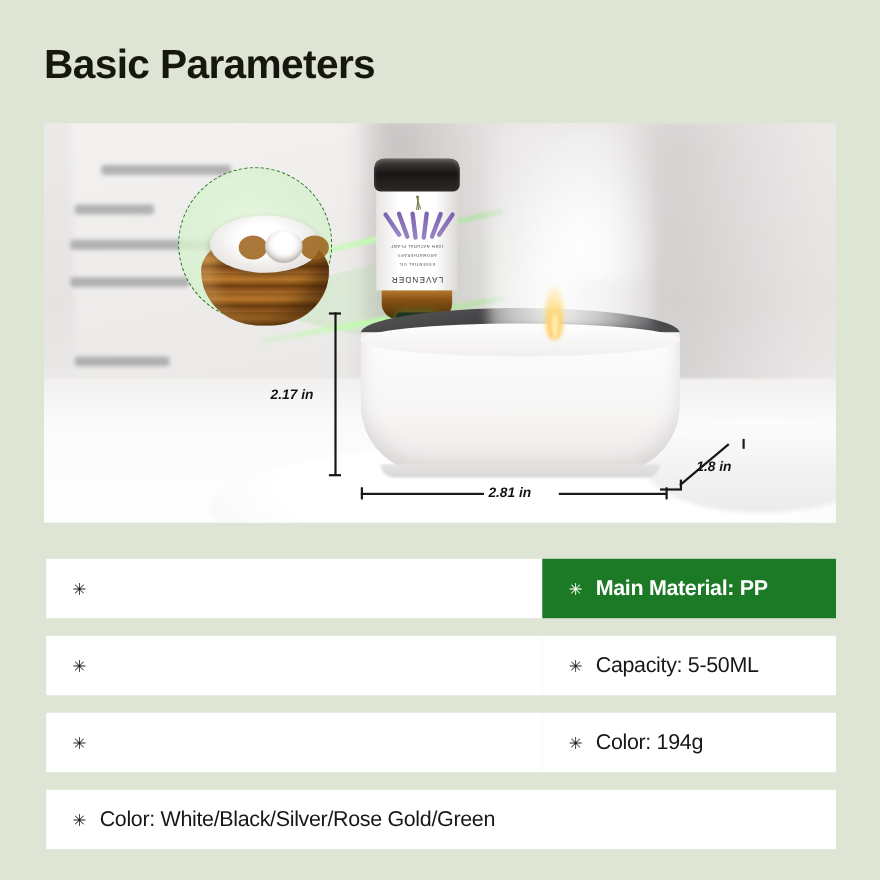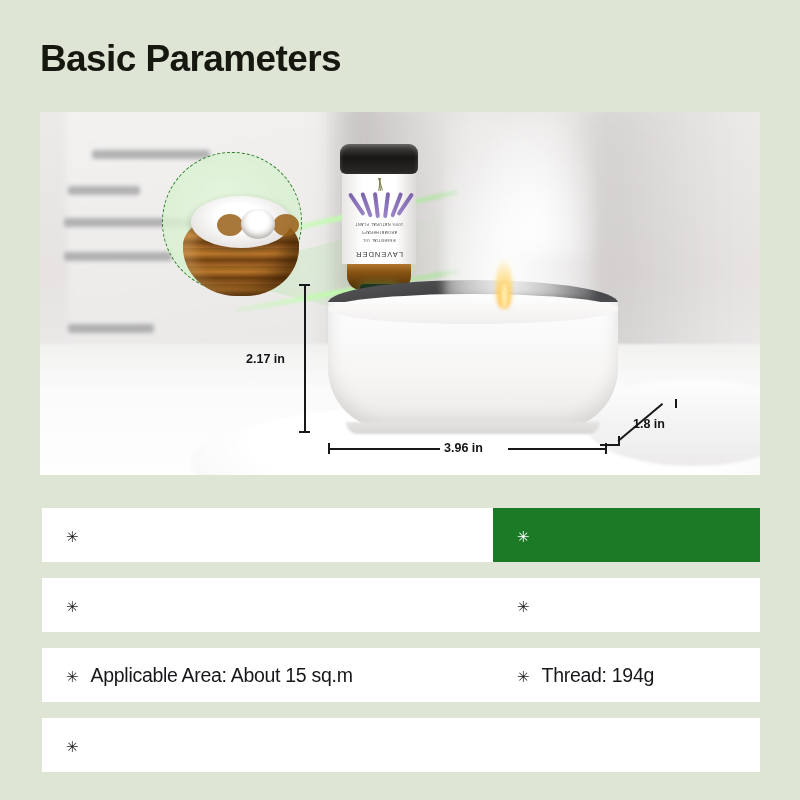--- a/index.html
+++ b/index.html
@@ -382,20 +382,21 @@
     width: 1.7px;
     height: 11px;
     background: #17181a;
   }
   .dim-label {
     position: absolute;
     font-size: 12.5px;
     font-weight: bold;
     color: #121316;
     white-space: nowrap;
+    font-style: italic;
   }
   .dim-diag {
     position: absolute;
     height: 1.6px;
     background: #17181a;
     transform-origin: 0 50%;
   }
 
   .callout-label {
     position: absolute;
@@ -521,56 +522,58 @@
 
   <div class="dim-line-v" style="left:264px; top:172px; height:148px;"></div>
   <div class="dim-tick-h" style="left:259px; top:172px;"></div>
   <div class="dim-tick-h" style="left:259px; top:319px;"></div>
   <div class="dim-label" style="left:206px; top:240px;">2.17 in</div>
 
   <div class="dim-line-h" style="left:288px; top:336px; width:112px;"></div>
   <div class="dim-line-h" style="left:468px; top:336px; width:98px;"></div>
   <div class="dim-tick-v" style="left:288px; top:331px;"></div>
   <div class="dim-tick-v" style="left:565px; top:331px;"></div>
-  <div class="dim-label" style="left:404px; top:329px;">3.96 in</div>
+  <div class="dim-label" style="left:404px; top:329px;">2.81 in</div>
 
   <div class="dim-diag" style="left:578px; top:328px; width:58px; transform: rotate(-40deg);"></div>
   <div class="dim-tick-v" style="left:635px; top:287px; height:9px;"></div>
   <div class="dim-tick-v" style="left:578px; top:324px; height:9px;"></div>
   <div class="dim-line-h" style="left:560px; top:332px; width:20px;"></div>
   <div class="dim-label" style="left:593px; top:305px;">1.8 in</div>
 
 </div>
 
 <div class="spec-row" style="top:508px;">
   <div class="spec-cell pad-l" style="width:451px;">
     <span class="spec-ast">✳</span>
   </div>
   <div class="spec-cell green pad-l" style="width:267px;">
     <span class="spec-ast">✳</span>
+    <span class="spec-text">Main Material: PP</span>
   </div>
 </div>
 
 <div class="spec-row" style="top:578px;">
   <div class="spec-cell pad-l" style="width:451px;">
     <span class="spec-ast">✳</span>
   </div>
   <div class="spec-cell pad-l" style="width:267px;">
     <span class="spec-ast">✳</span>
+    <span class="spec-text">Capacity: 5-50ML</span>
   </div>
 </div>
 
 <div class="spec-row" style="top:648px;">
   <div class="spec-cell pad-l" style="width:451px;">
     <span class="spec-ast">✳</span>
-    <span class="spec-text">Applicable Area: About 15 sq.m</span>
   </div>
   <div class="spec-cell pad-l" style="width:267px;">
     <span class="spec-ast">✳</span>
-    <span class="spec-text">Thread: 194g</span>
+    <span class="spec-text">Color: 194g</span>
   </div>
 </div>
 
 <div class="spec-row" style="top:718px;">
   <div class="spec-cell pad-l" style="width:718px;">
     <span class="spec-ast">✳</span>
+    <span class="spec-text">Color: White/Black/Silver/Rose Gold/Green</span>
   </div>
 </div>
 
 </body></html>

